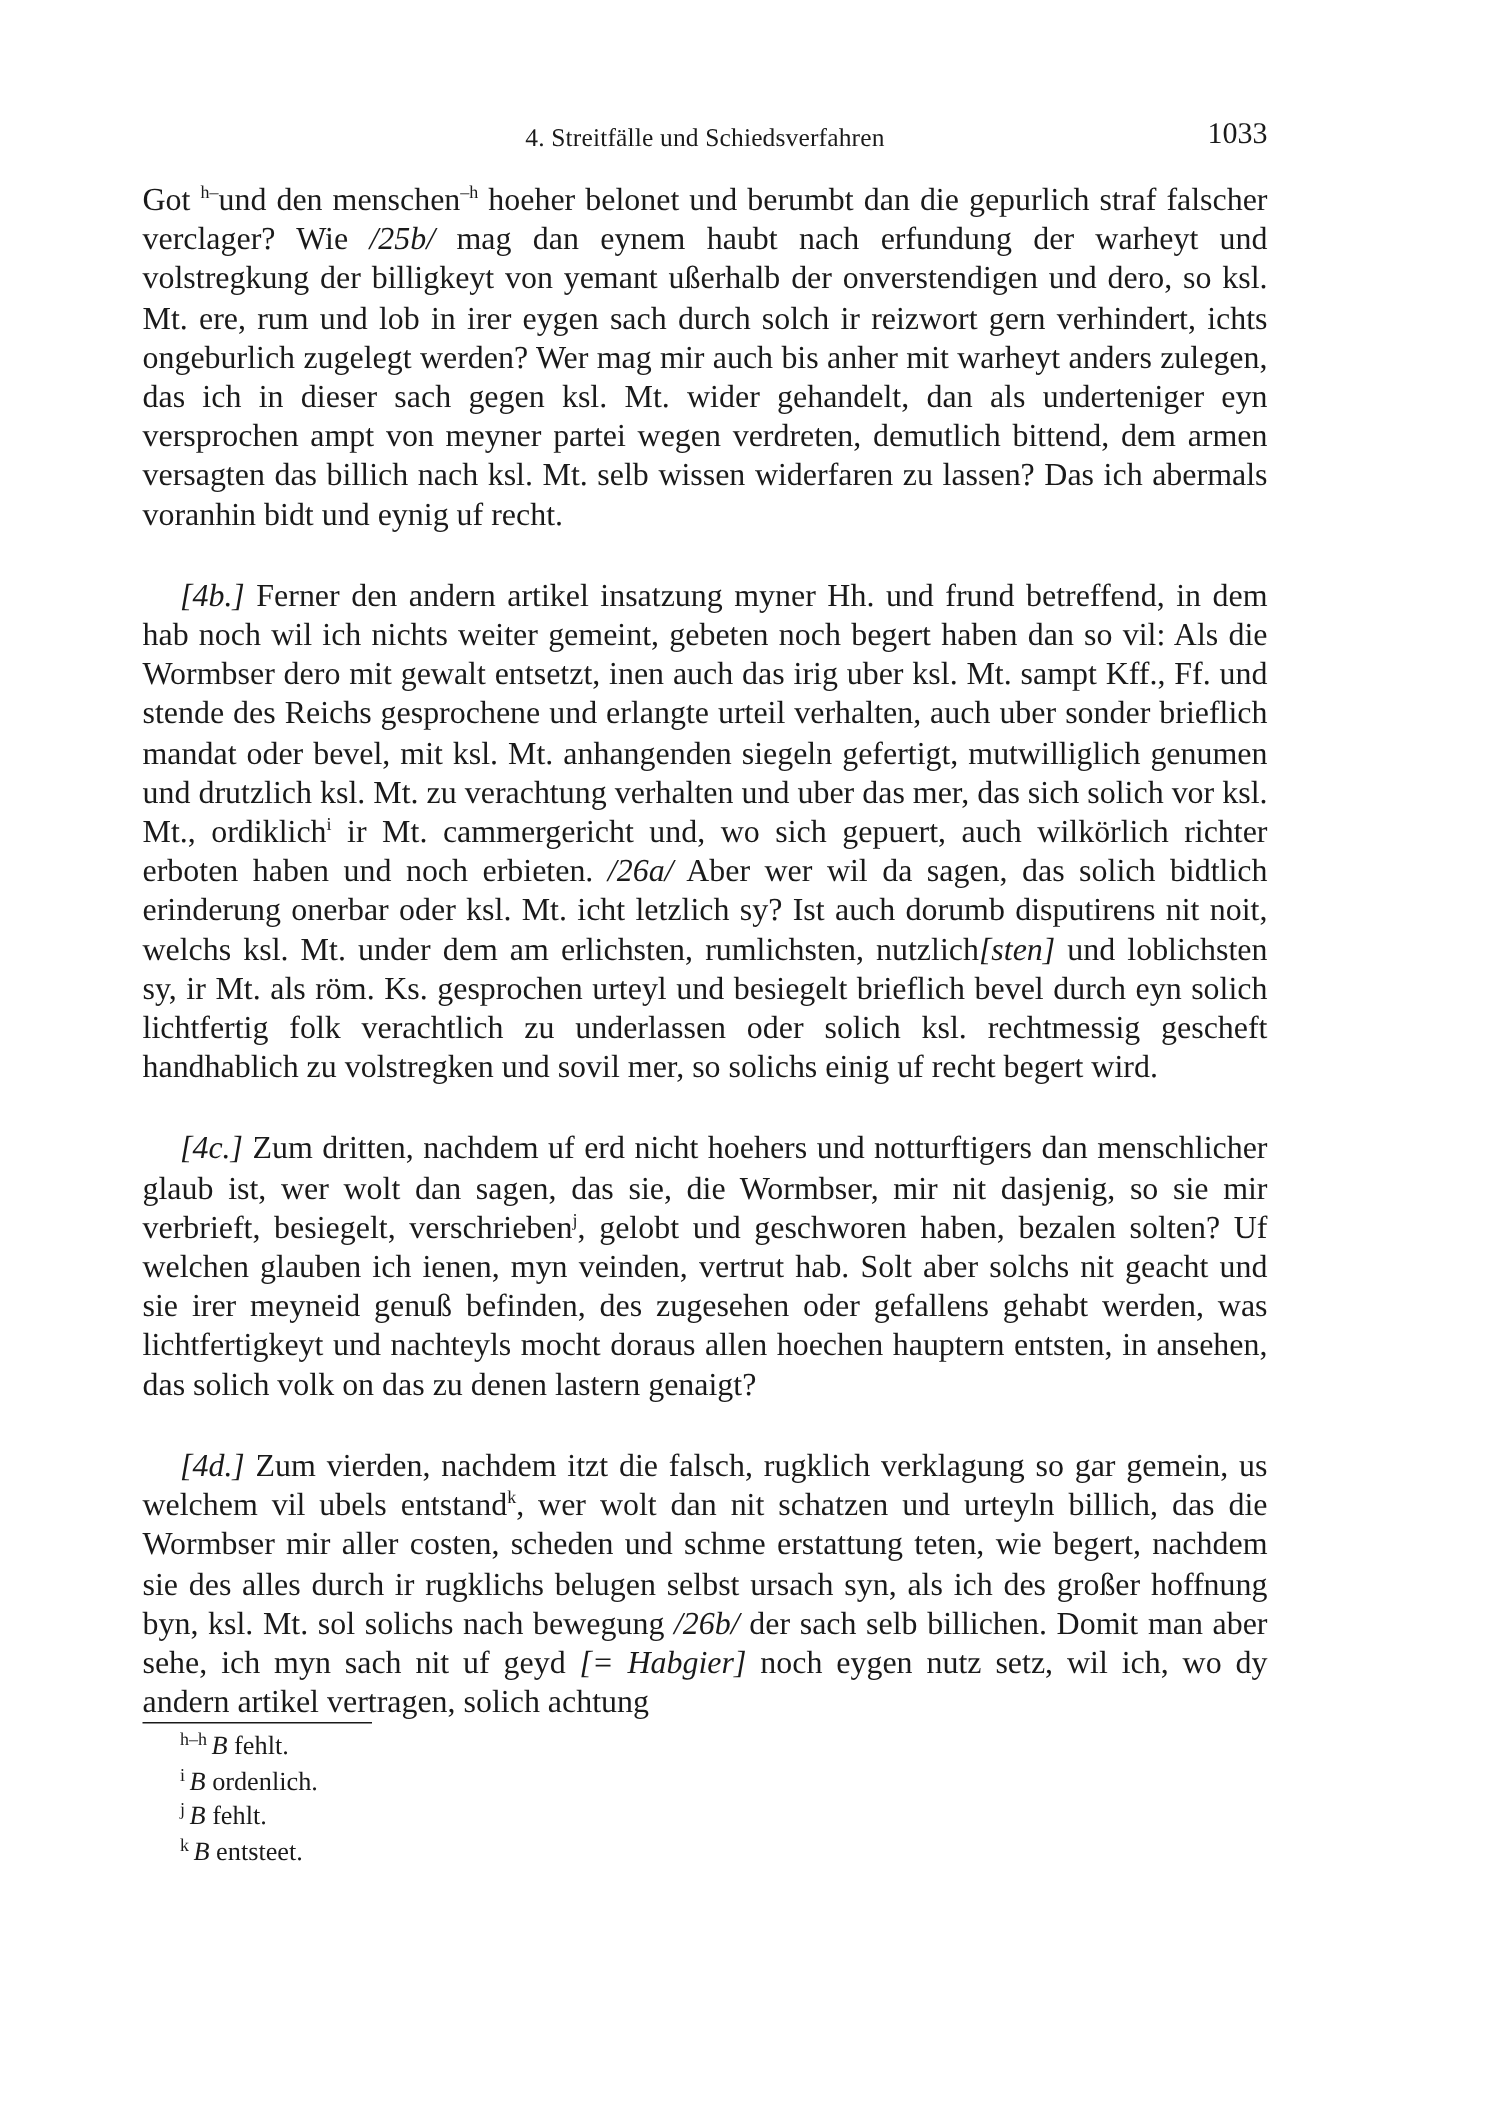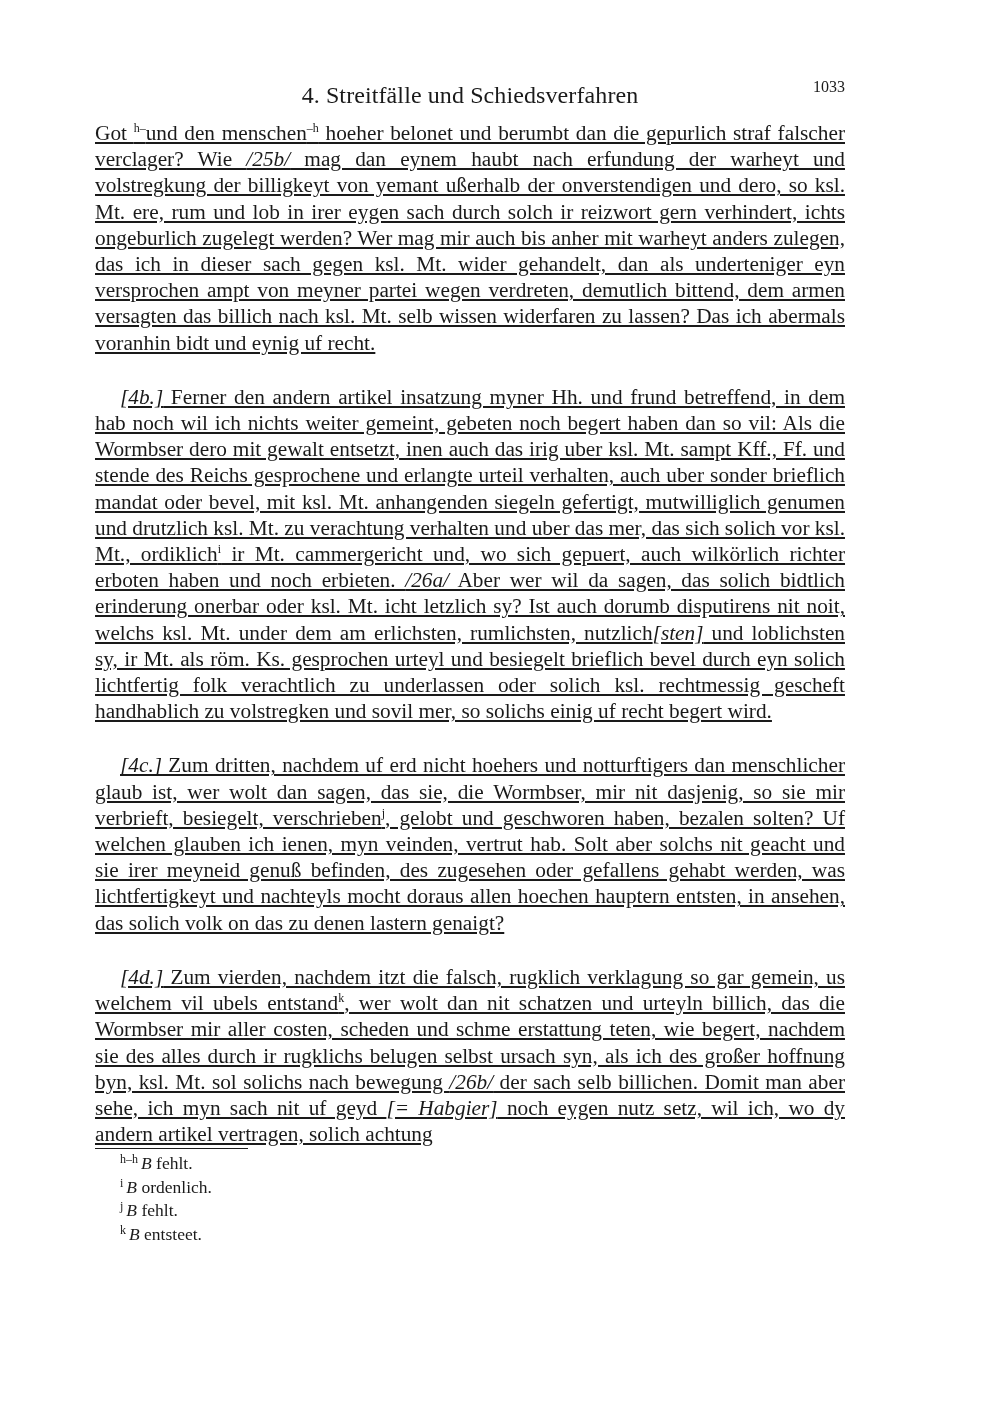--- a/index.html
+++ b/index.html
@@ -1,22 +1,22 @@
 <!DOCTYPE html>
 <html><head>
   <meta charset="utf-8">
   <style>
     html, body { margin: 0; padding: 0; background: #ffffff; }
     body { width: 1004px; height: 1418px; position: relative; overflow: hidden;
            font-family: "Liberation Serif", "DejaVu Serif", serif; color: #1a1a1a; }
     .header { position: absolute; top: 78px; left: 95px; width: 750px; height: 30px; }
-    .running-title { position: absolute; left: 0; right: 0; text-align: center; font-size: 24px; top: 4px; letter-spacing: 0.1px; }
-    .page-number { position: absolute; right: 0; top: 0; font-size: 16px; }
+    .running-title { position: absolute; left: 0; right: 0; text-align: center; font-size: 17px; top: 4px; letter-spacing: 0.1px; }
+    .page-number { position: absolute; right: 0; top: 0; font-size: 20px; }
     .body-text { position: absolute; top: 120px; left: 95px; width: 750px; font-size: 21.3px; line-height: 26.2px; text-align: justify; }
-    .body-text p { margin: 0; text-decoration: underline; }
+    .body-text p { margin: 0; }
     .body-text p.indent { text-indent: 25px; margin-top: 28px; }
     i, .it { font-style: italic; }
     sup { font-size: 12px; line-height: 0; vertical-align: 8px; }
     .footnote-rule { position: absolute; top: 1148px; left: 95px; width: 153px; border-top: 1px solid #1a1a1a; }
     .footnotes { position: absolute; top: 1152px; left: 120px; font-size: 17.5px; line-height: 23.5px; }
     .fn { white-space: nowrap; }
     .fn sup { font-size: 12px; vertical-align: 6px; margin-right: 3px; text-align: center; }
   </style>
 </head>
 <body>

